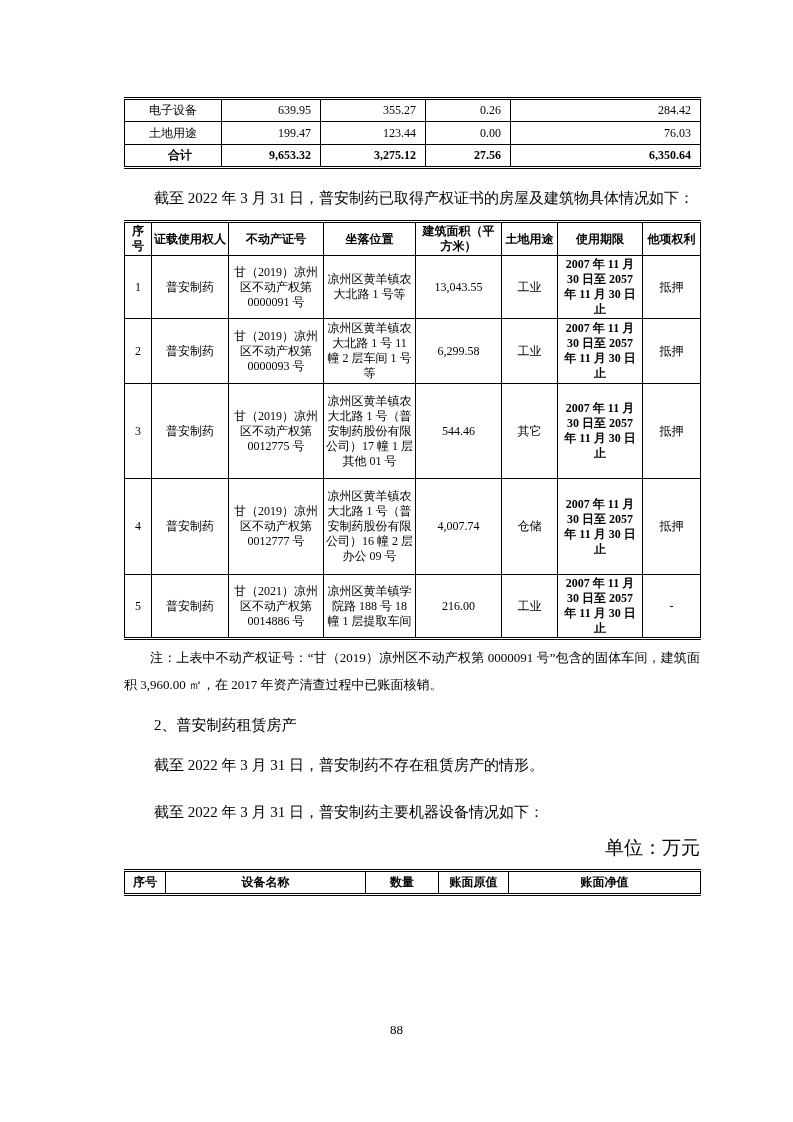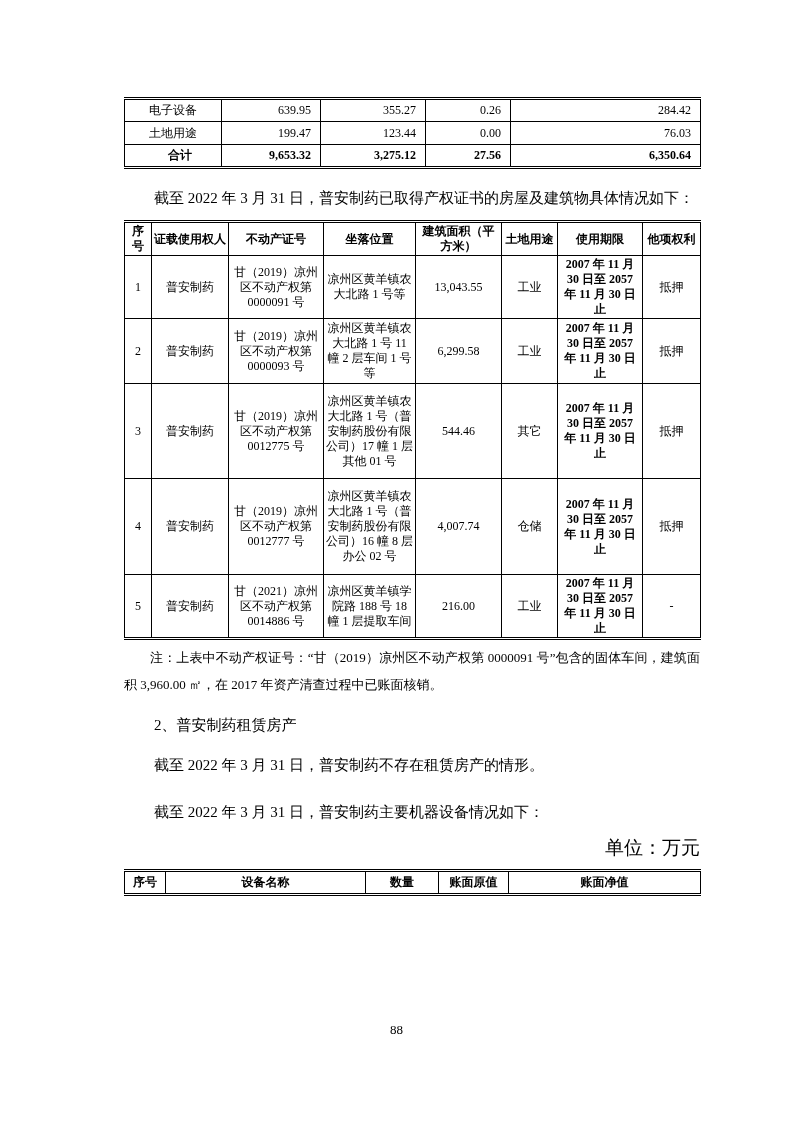--- a/index.html
+++ b/index.html
@@ -188,21 +188,21 @@
       <td>凉州区黄羊镇农大北路 1 号（普安制药股份有限公司）17 幢 1 层其他 01 号</td>
       <td>544.46</td>
       <td>其它</td>
       <td class="c-term">2007 年 11 月 30 日至 2057 年 11 月 30 日止</td>
       <td>抵押</td>
     </tr>
     <tr class="r4">
       <td>4</td>
       <td>普安制药</td>
       <td>甘（2019）凉州区不动产权第 0012777 号</td>
-      <td>凉州区黄羊镇农大北路 1 号（普安制药股份有限公司）16 幢 8 层办公 02 号</td>
+      <td>凉州区黄羊镇农大北路 1 号（普安制药股份有限公司）16 幢 2 层办公 09 号</td>
       <td>4,007.74</td>
       <td>仓储</td>
       <td class="c-term">2007 年 11 月 30 日至 2057 年 11 月 30 日止</td>
       <td>抵押</td>
     </tr>
     <tr class="r5">
       <td>5</td>
       <td>普安制药</td>
       <td>甘（2021）凉州区不动产权第 0014886 号</td>
       <td>凉州区黄羊镇学院路 188 号 18 幢 1 层提取车间</td>

